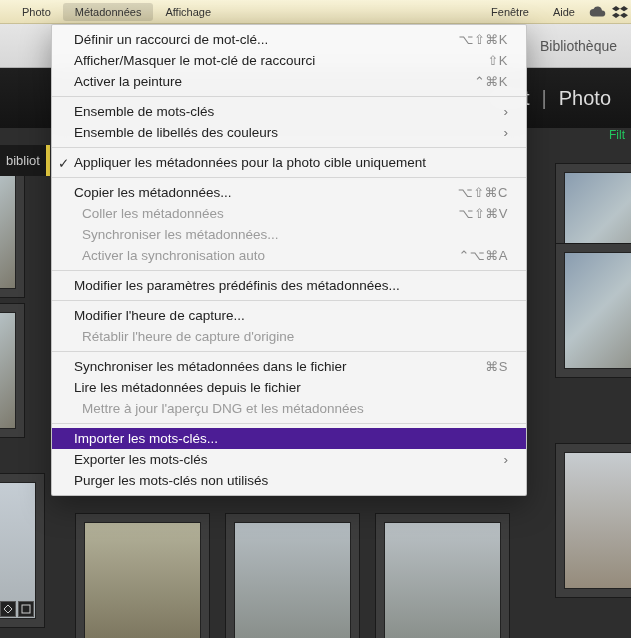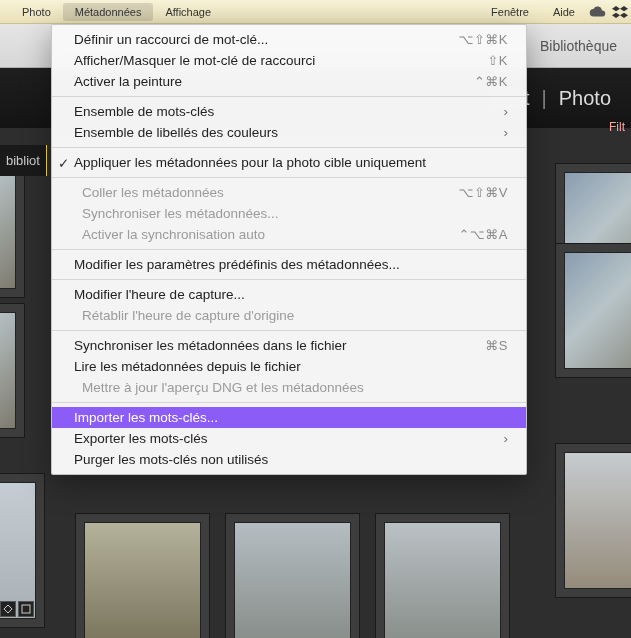--- a/index.html
+++ b/index.html
@@ -35,24 +35,24 @@
   padding: 0 20px; font-size: 20px; font-weight: 300;
   justify-content: flex-end;
 }
 .secondary-bar .sep { margin: 0 12px; color:#888; font-weight:100; }
 
 .side-tag {
   position:absolute; left:0; top:145px;
   background:#1a1a1a; color:#ccc;
   writing-mode: horizontal-tb;
   font-size: 13px; padding: 8px 6px;
-  border-right: 1px solid #fde047;
-}
-
-.filt { position:absolute; right:6px; top:120px; color:#fca5a5; font-size:12px; }
+  border-right: 4px solid #fde047;
+}
+
+.filt { position:absolute; right:6px; top:128px; color:#22c55e; font-size:12px; }
 
 .grid {
   position:absolute; left:0; right:0; top:128px; bottom:0;
   background:#2e2e2e;
 }
 .thumbs {
   position:absolute; inset:0;
 }
 .thumb {
   position:absolute; width:135px; height:135px;
@@ -85,21 +85,21 @@
   padding: 4px 0;
   font-size: 13.5px;
   backdrop-filter: blur(8px);
 }
 .menu .row {
   display:flex; align-items:center;
   height: 21px; padding: 0 18px 0 22px;
   color:#222; position:relative; cursor:default;
 }
 .menu .row.disabled { color:#9b9b9b;padding-left:30px; }
-.menu .row.hl { background:#8b5cf6; color:#fff; }
+.menu .row.hl { background:#4c1d95; color:#fff; }
 .menu .row .lbl { flex:1; white-space:nowrap; overflow:hidden; }
 .menu .row .sc { color:#8a8a8a; font-size:13px; letter-spacing:0.5px; }
 .menu .row .check {
   position:absolute; left:6px; color:#333;
 }
 .menu .row .chev { color:#777; margin-left:8px; }
 .menu hr {
   border:none; border-top:1px solid rgba(0,0,0,0.12);
   margin: 4px 0;
 }
@@ -210,20 +210,24 @@
     <div class="row">
       <span class="lbl">Ensemble de libellés des couleurs</span>
       <span class="chev">›</span>
     </div>
     <hr>
     <div class="row">
       <span class="check">✓</span>
       <span class="lbl">Appliquer les métadonnées pour la photo cible uniquement</span>
     </div>
     <hr>
+    <div class="row">
+      <span class="lbl">Copier les métadonnées...</span>
+      <span class="sc">⌥⇧⌘C</span>
+    </div>
     <div class="row disabled">
       <span class="lbl">Coller les métadonnées</span>
       <span class="sc">⌥⇧⌘V</span>
     </div>
     <div class="row disabled">
       <span class="lbl">Synchroniser les métadonnées...</span>
     </div>
     <div class="row disabled">
       <span class="lbl">Activer la synchronisation auto</span>
       <span class="sc">⌃⌥⌘A</span>

